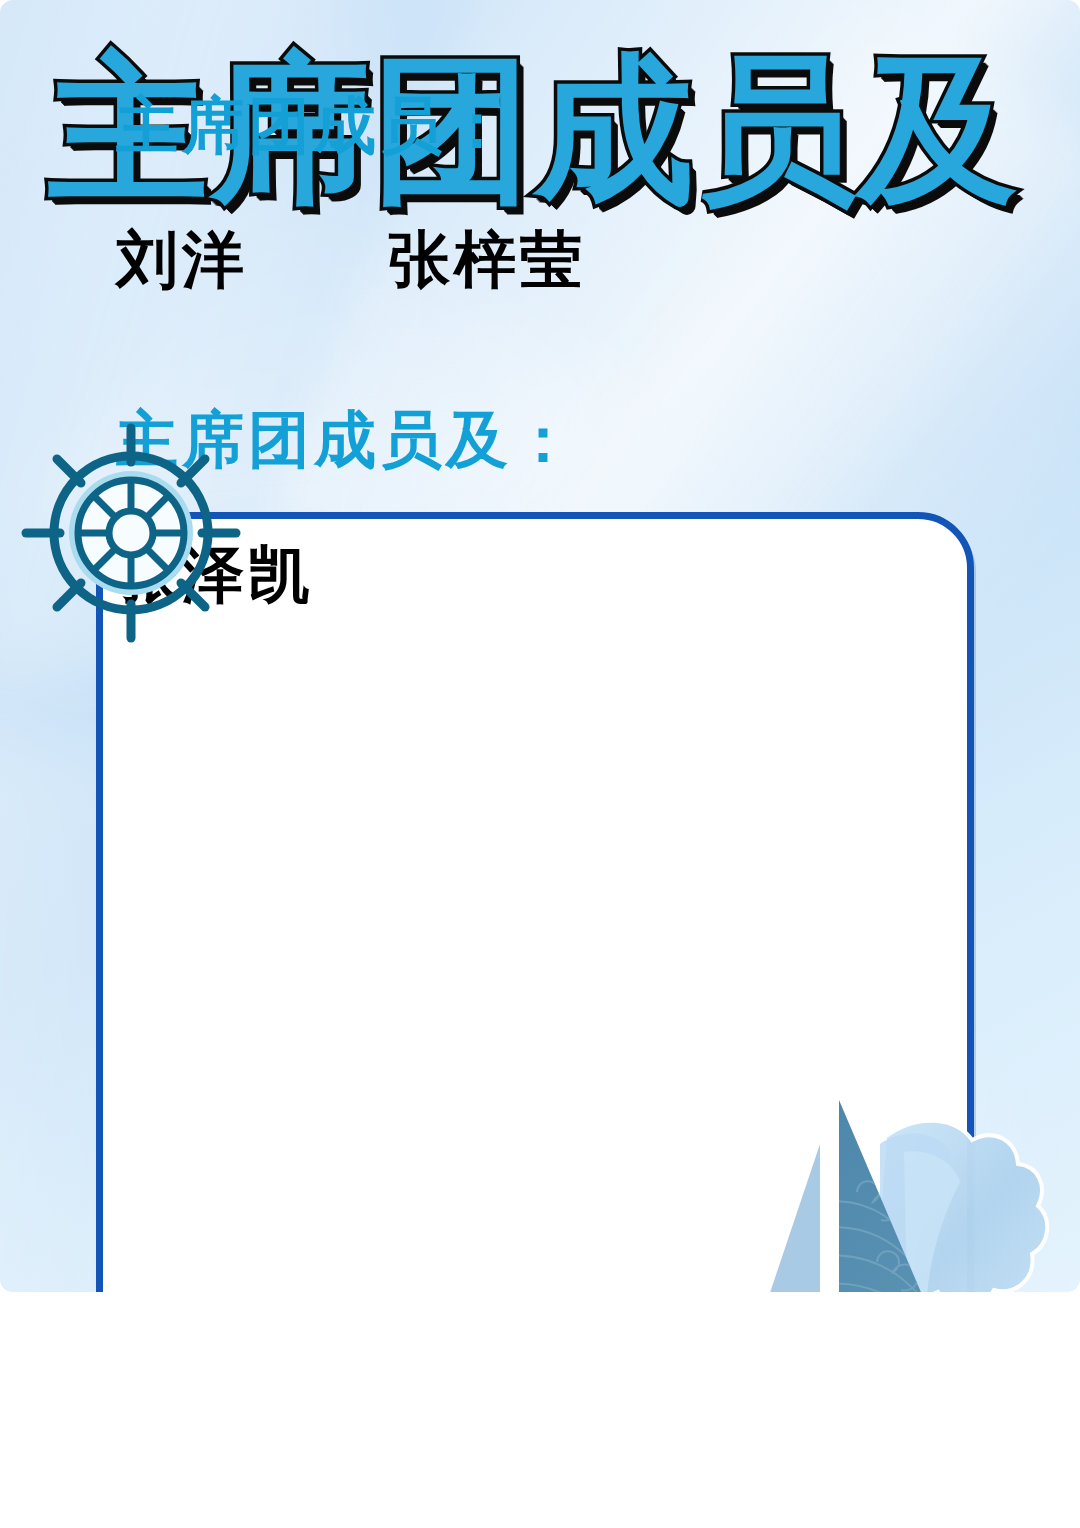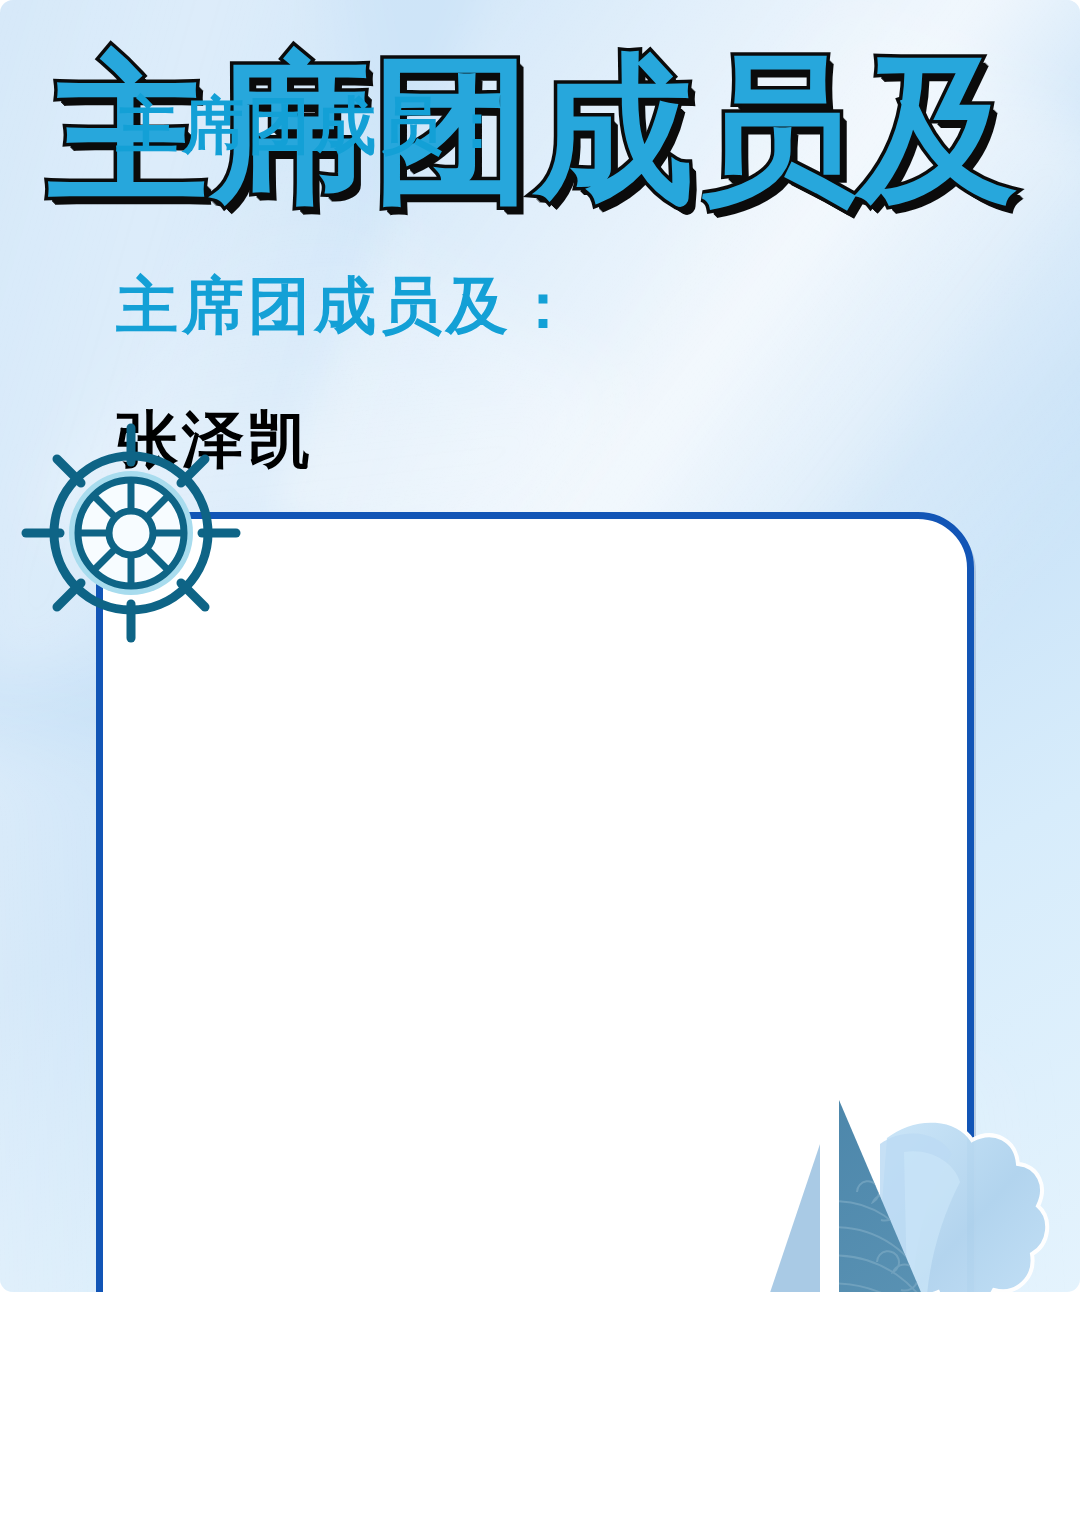--- a/index.html
+++ b/index.html
@@ -212,20 +212,24 @@
       </g>
 
       <circle cx="115" cy="115" r="22" fill="#f7fcff" stroke="#0e6486" stroke-width="7"></circle>
     </svg>
   </div>
 
   <div class="card-inner">
 
     <div>
       <div class="section-heading">主席团成员：</div>
+      <div class="names-row">
+        <span class="name-item">刘洋</span>
+        <span class="name-item">张梓莹</span>
+      </div>
     </div>
 
     <div class="section-gap"></div>
 
     <div>
       <div class="section-heading">主席团成员及：</div>
       <div class="names-row">
         <span class="name-item">张泽凯</span>
       </div>
     </div>

